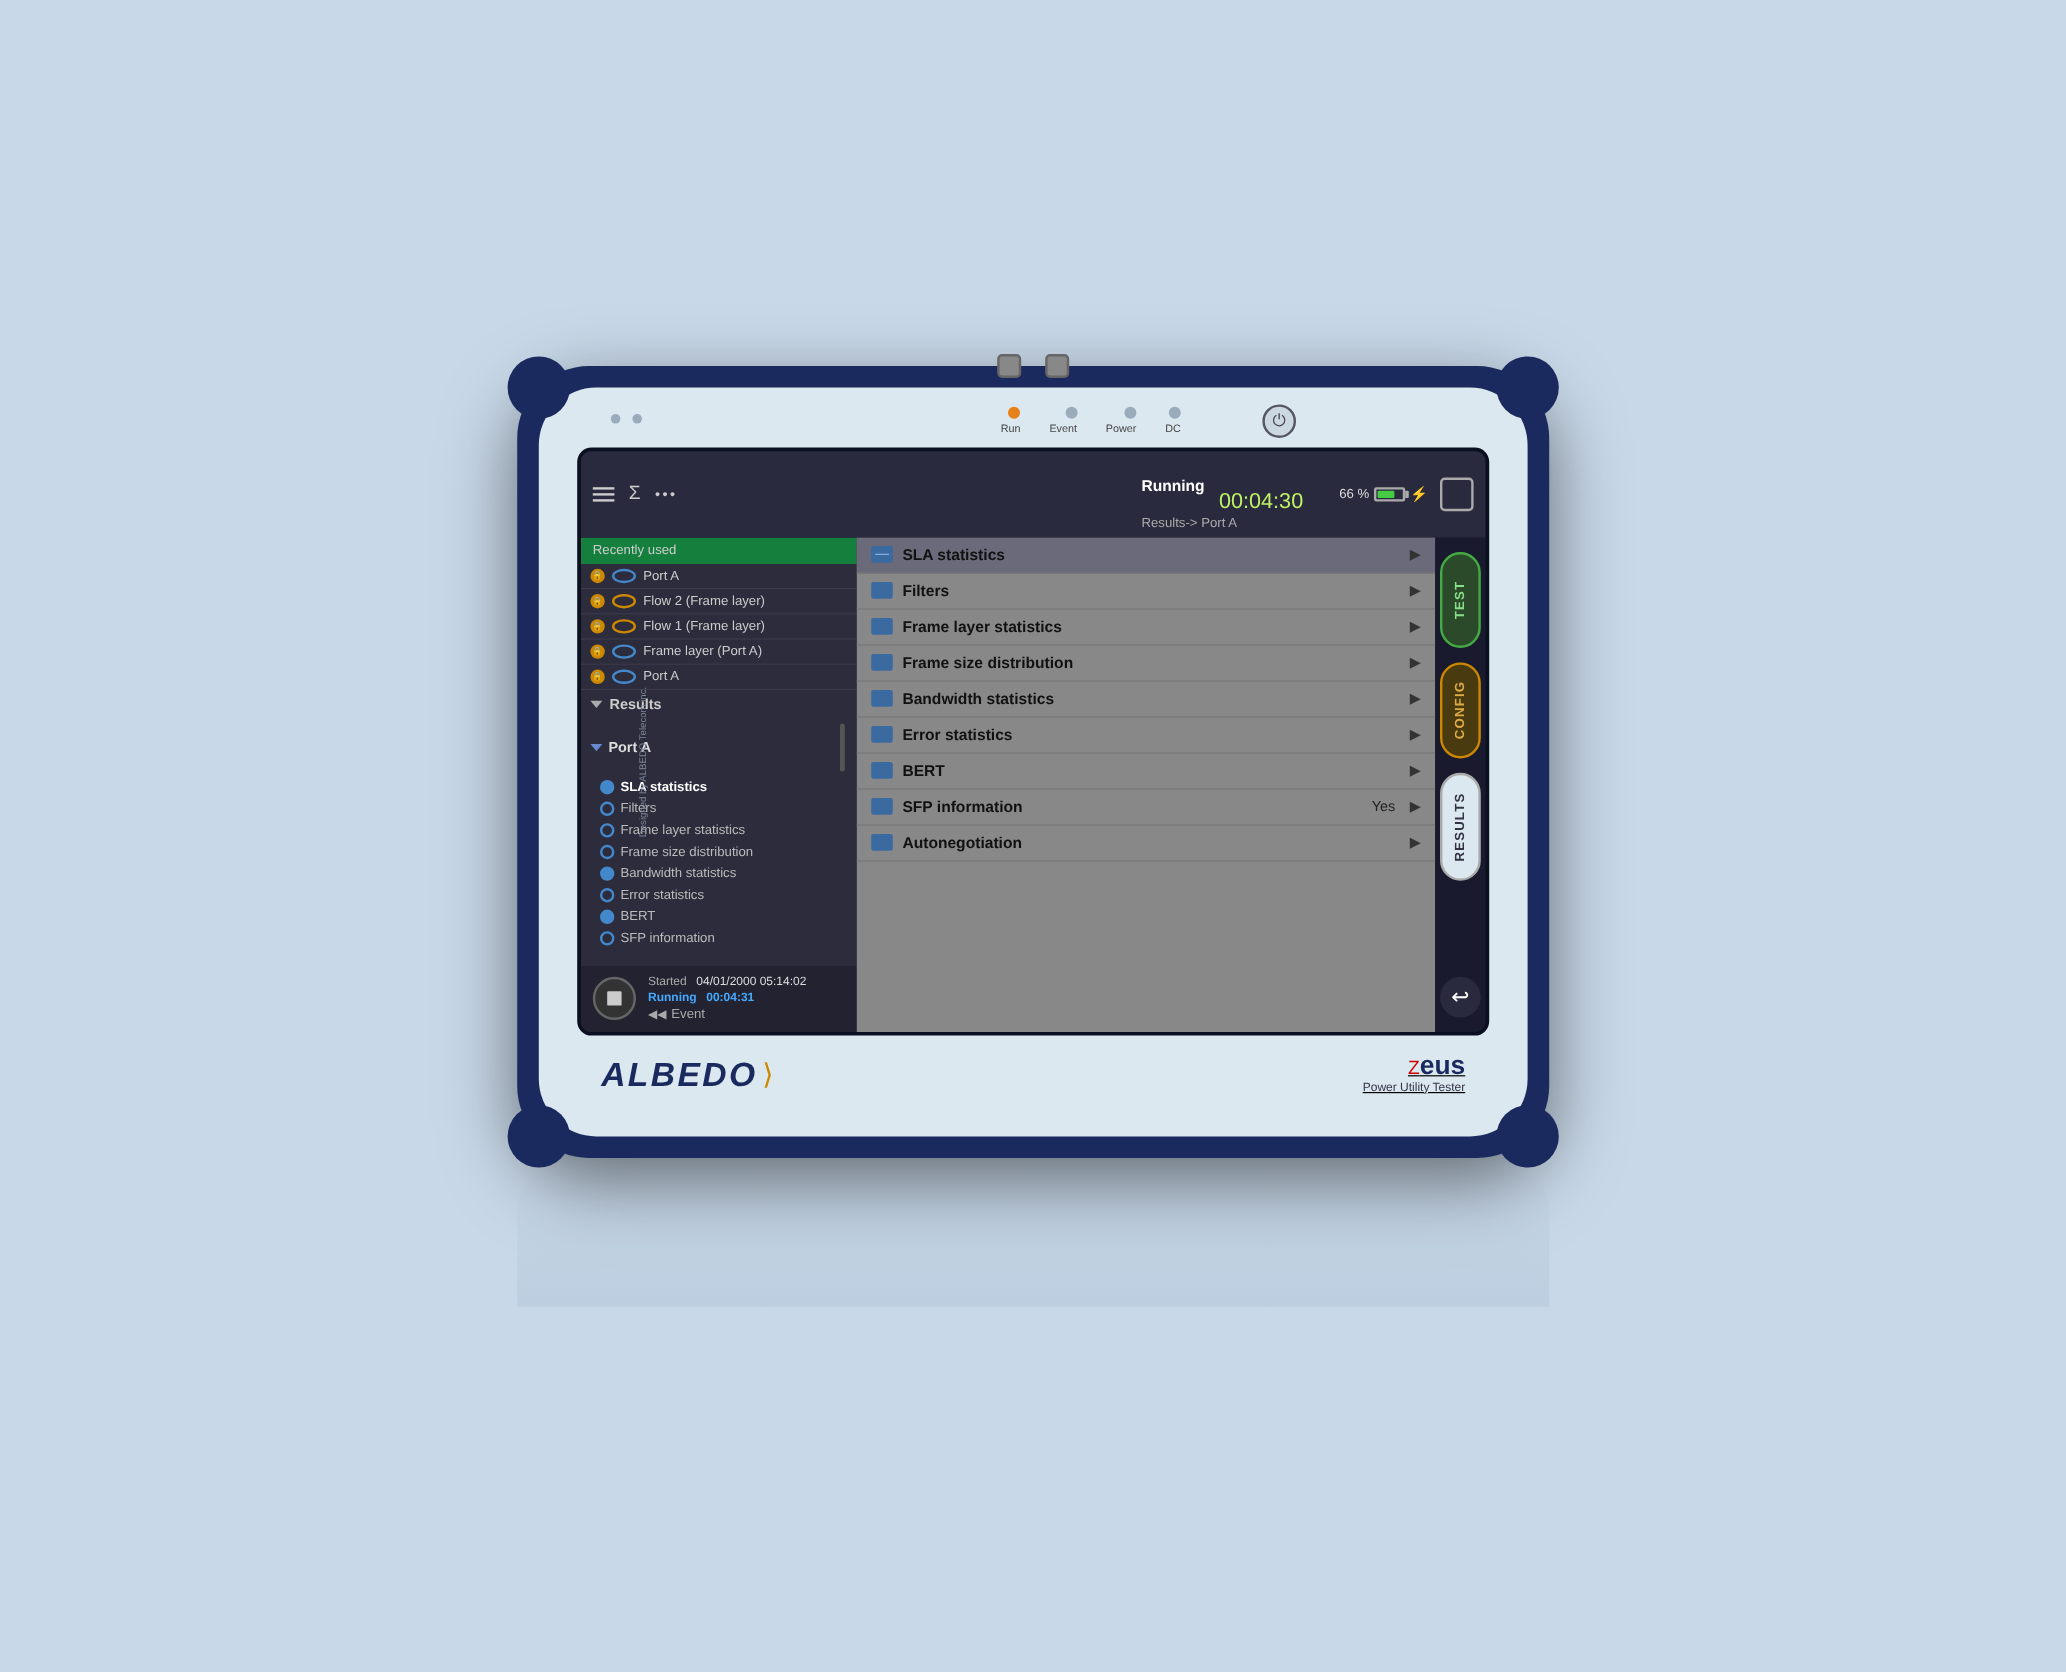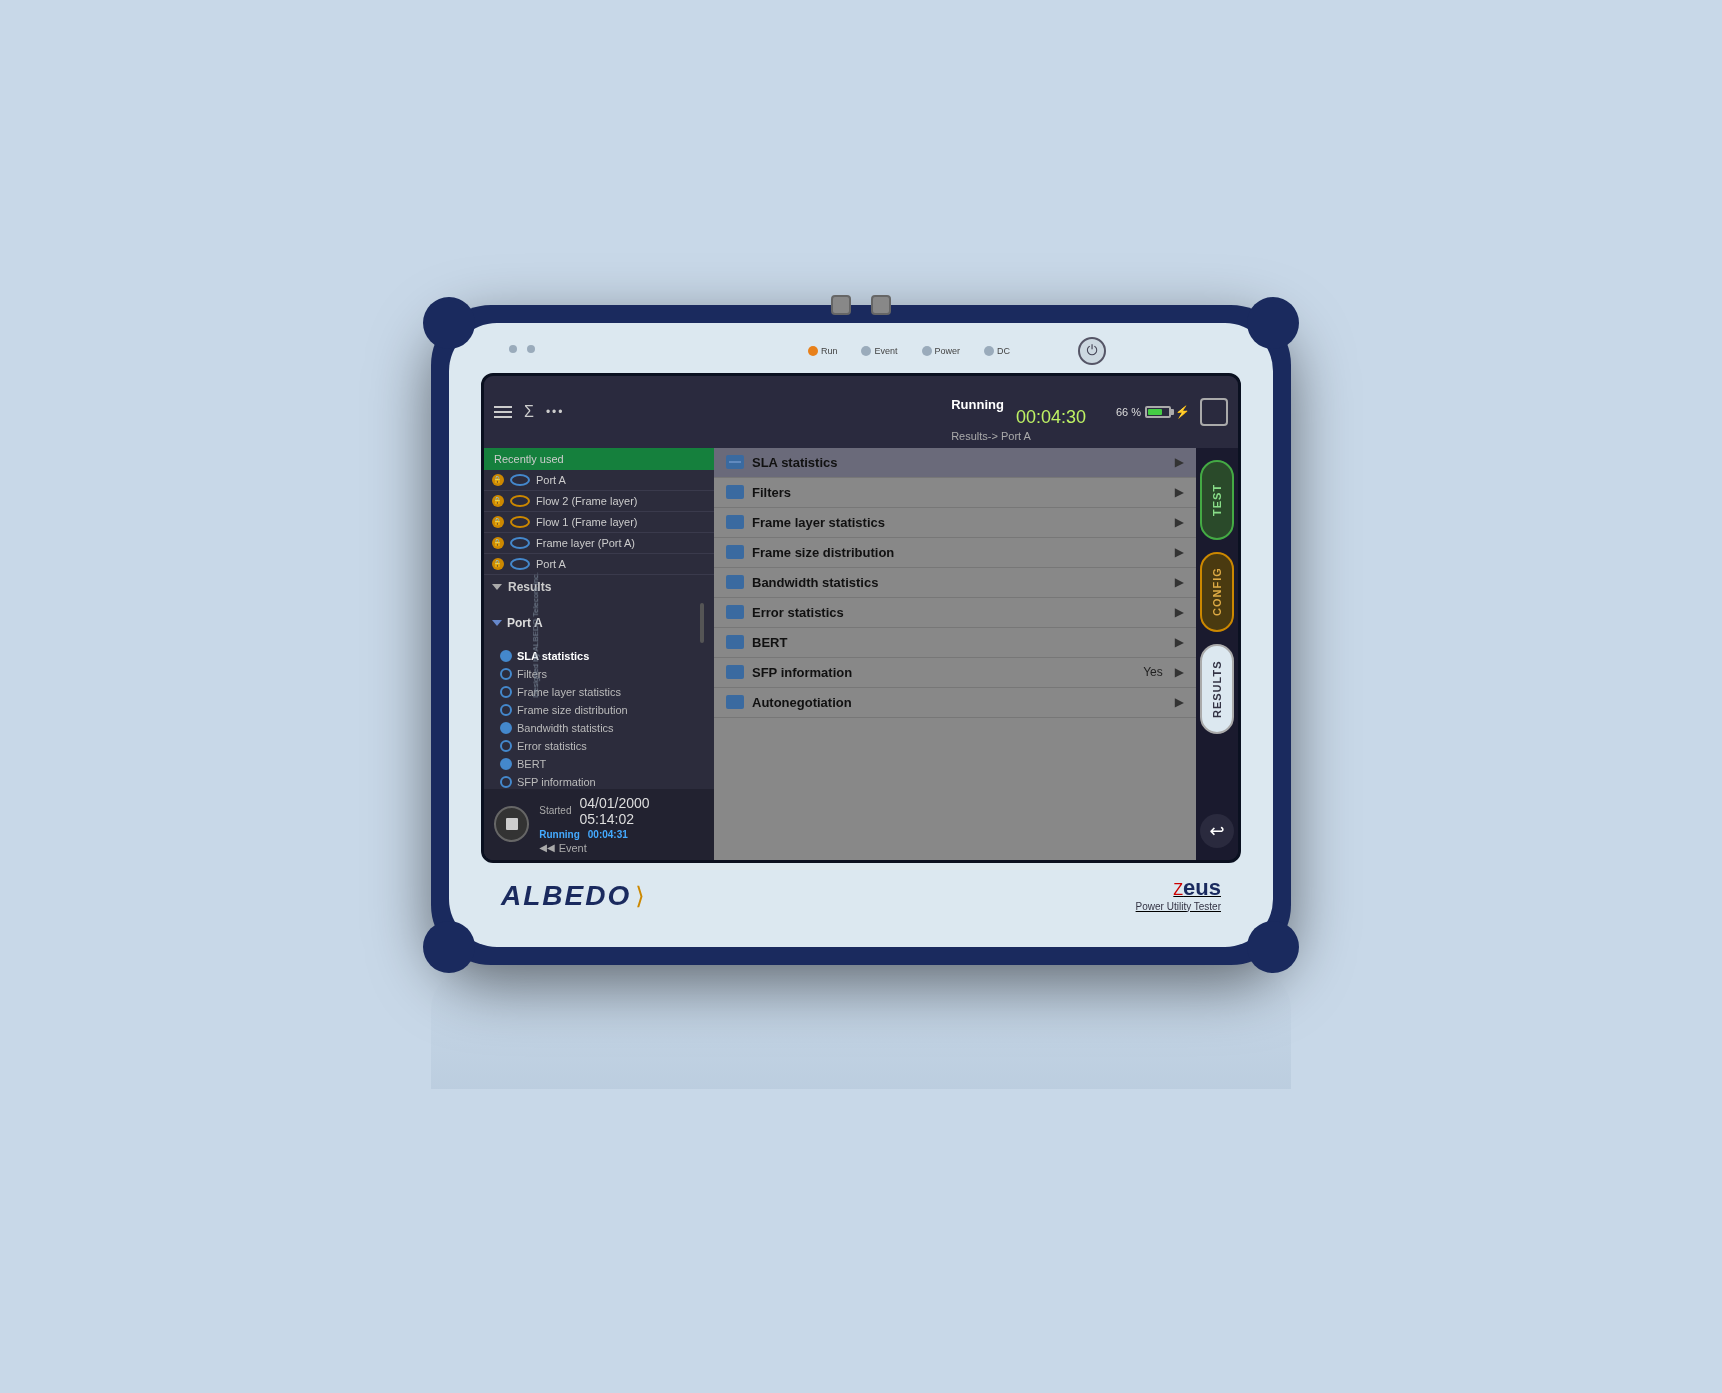--- a/index.html
+++ b/index.html
@@ -77,21 +77,21 @@
     .indicators {
       display: flex;
       align-items: center;
       gap: 24px;
       margin-top: 14px;
       margin-bottom: 8px;
     }
 
     .led-group {
       display: flex;
-      flex-direction: row;
+      flex-direction: column;
       align-items: flex-end;
       gap: 3px;
     }
     .led {
       width: 10px;
       height: 10px;
       border-radius: 50%;
     }
     .led-gray { background: #9aabbb; }
     .led-orange { background: #e8801a; }
@@ -735,21 +735,21 @@
               </div>
             </div>
 
             <div class="bottom-bar">
               <div class="stop-circle-btn">
                 <div class="stop-square"></div>
               </div>
               <div style="display:flex;flex-direction:column;gap:2px">
                 <div style="display:flex;gap:8px;align-items:center">
                   <span style="color:#aaa;font-size:10px">Started</span>
-                  <span style="color:#ddd;font-size:14px">04/01/2000 05:14:02</span>
+                  <span style="color:#ddd;font-size:10px">04/01/2000 05:14:02</span>
                 </div>
                 <div style="display:flex;gap:8px;align-items:center">
                   <span class="bottom-running" style="font-size:10px">Running</span>
                   <span class="bottom-running" style="font-size:10px">00:04:31</span>
                 </div>
                 <div class="event-badge">
                   <span style="font-size:10px">◀◀</span>
                   <span>Event</span>
                 </div>
               </div>

